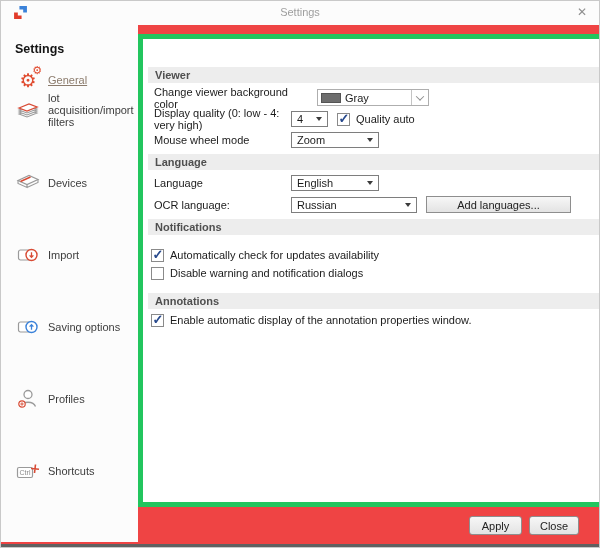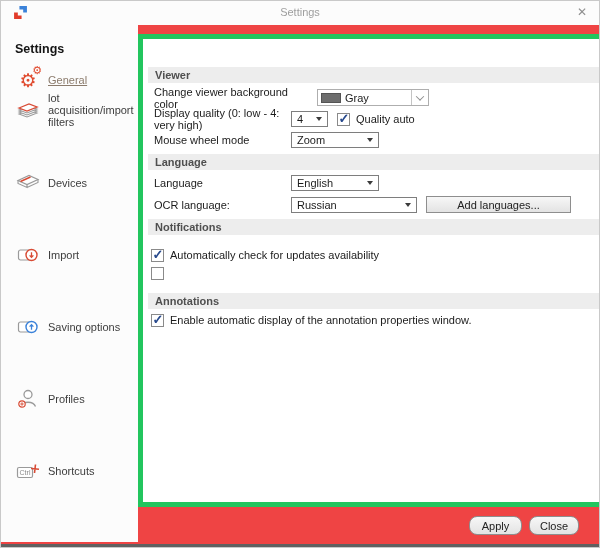--- a/index.html
+++ b/index.html
@@ -47,21 +47,21 @@
   .chev { width:6px; height:6px; border-right:1.4px solid #8f8f8f; border-bottom:1.4px solid #8f8f8f; transform:rotate(45deg) translate(-1px,-1px); }
 
   
   .checkbox { width:13px; height:13px; background:#fff; border:1px solid #8a8a8a; position:relative; flex:none; cursor:default; }
   .checkbox[data-checked="true"]::after { content:"\2713"; position:absolute; left:0.5px; top:-2.5px; font-size:13px; font-weight:bold; color:#27498c; }
   .cb-row { padding-left:8px; margin-right:6px; display:flex; align-items:center; height:14px; }
   .cb-row .cb-lbl, .inline-cb-lbl { margin-left:6px; }
   .inline-cb { margin-left:9px; display:flex; align-items:center; }
 
   
-  .btn { border:1px solid #8e8e8e; border-radius:8px; background:linear-gradient(#f7f7f7,#e3e3e3); font-size:11px; color:#222; display:flex; align-items:center; justify-content:center; cursor:default; }
+  .btn { border:1px solid #8e8e8e; border-radius:3px; background:linear-gradient(#f7f7f7,#e3e3e3); font-size:11px; color:#222; display:flex; align-items:center; justify-content:center; cursor:default; }
   .add-btn { margin-left:9px; width:145px; height:17px; border-radius:0; }
   .footer-btn { position:absolute; height:19px; top:515px; }
   .apply-btn { left:468px; width:53px; }
   .close-btn { left:528px; width:50px; }
 
   svg text { font-family:"Liberation Sans", sans-serif; }
 </style>
 </head>
 <body>
 
@@ -215,20 +215,21 @@
 
     <div class="band mt6">Notifications</div>
 
     <div class="cb-row mt7">
       <span class="checkbox" data-checked="true"></span>
       <span class="cb-lbl">Automatically check for updates availability</span>
     </div>
 
     <div class="cb-row mt4">
       <span class="checkbox" data-checked="false"></span>
+      <span class="cb-lbl">Disable warning and notification dialogs</span>
     </div>
 
     <div class="band mt7">Annotations</div>
 
     <div class="cb-row mt8">
       <span class="checkbox" data-checked="true"></span>
       <span class="cb-lbl">Enable automatic display of the annotation properties window.</span>
     </div>
 
   </div>

